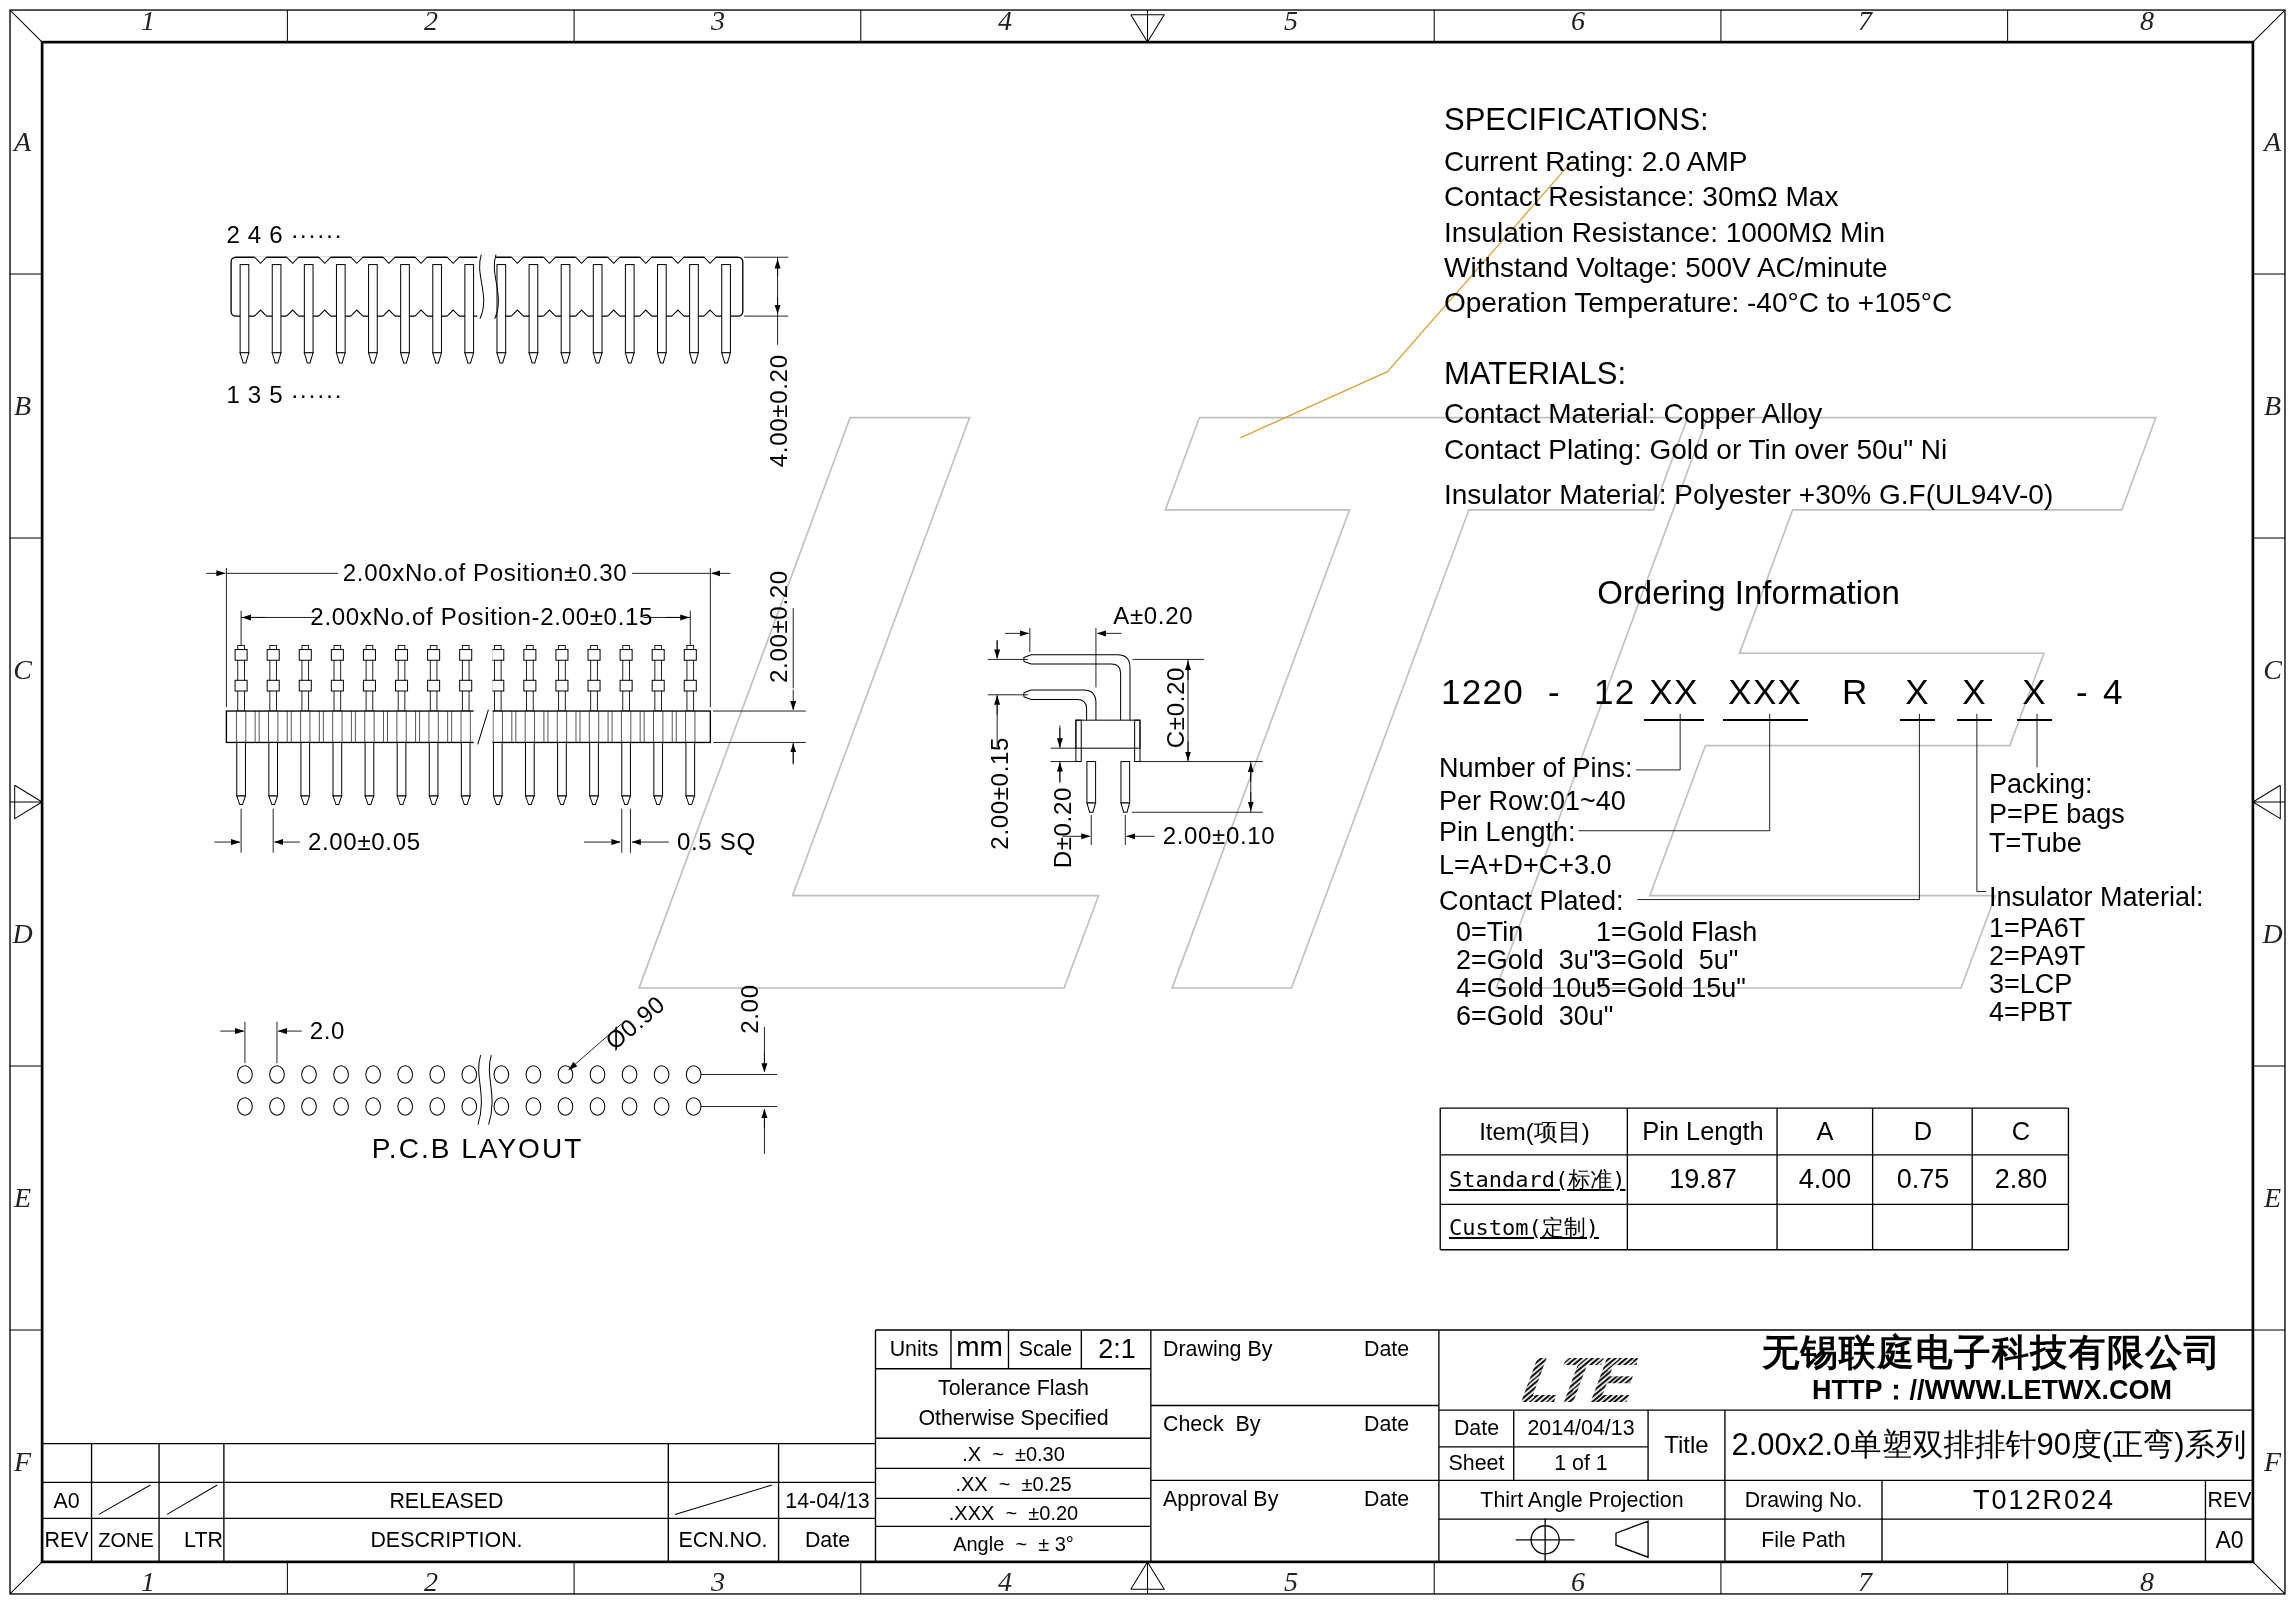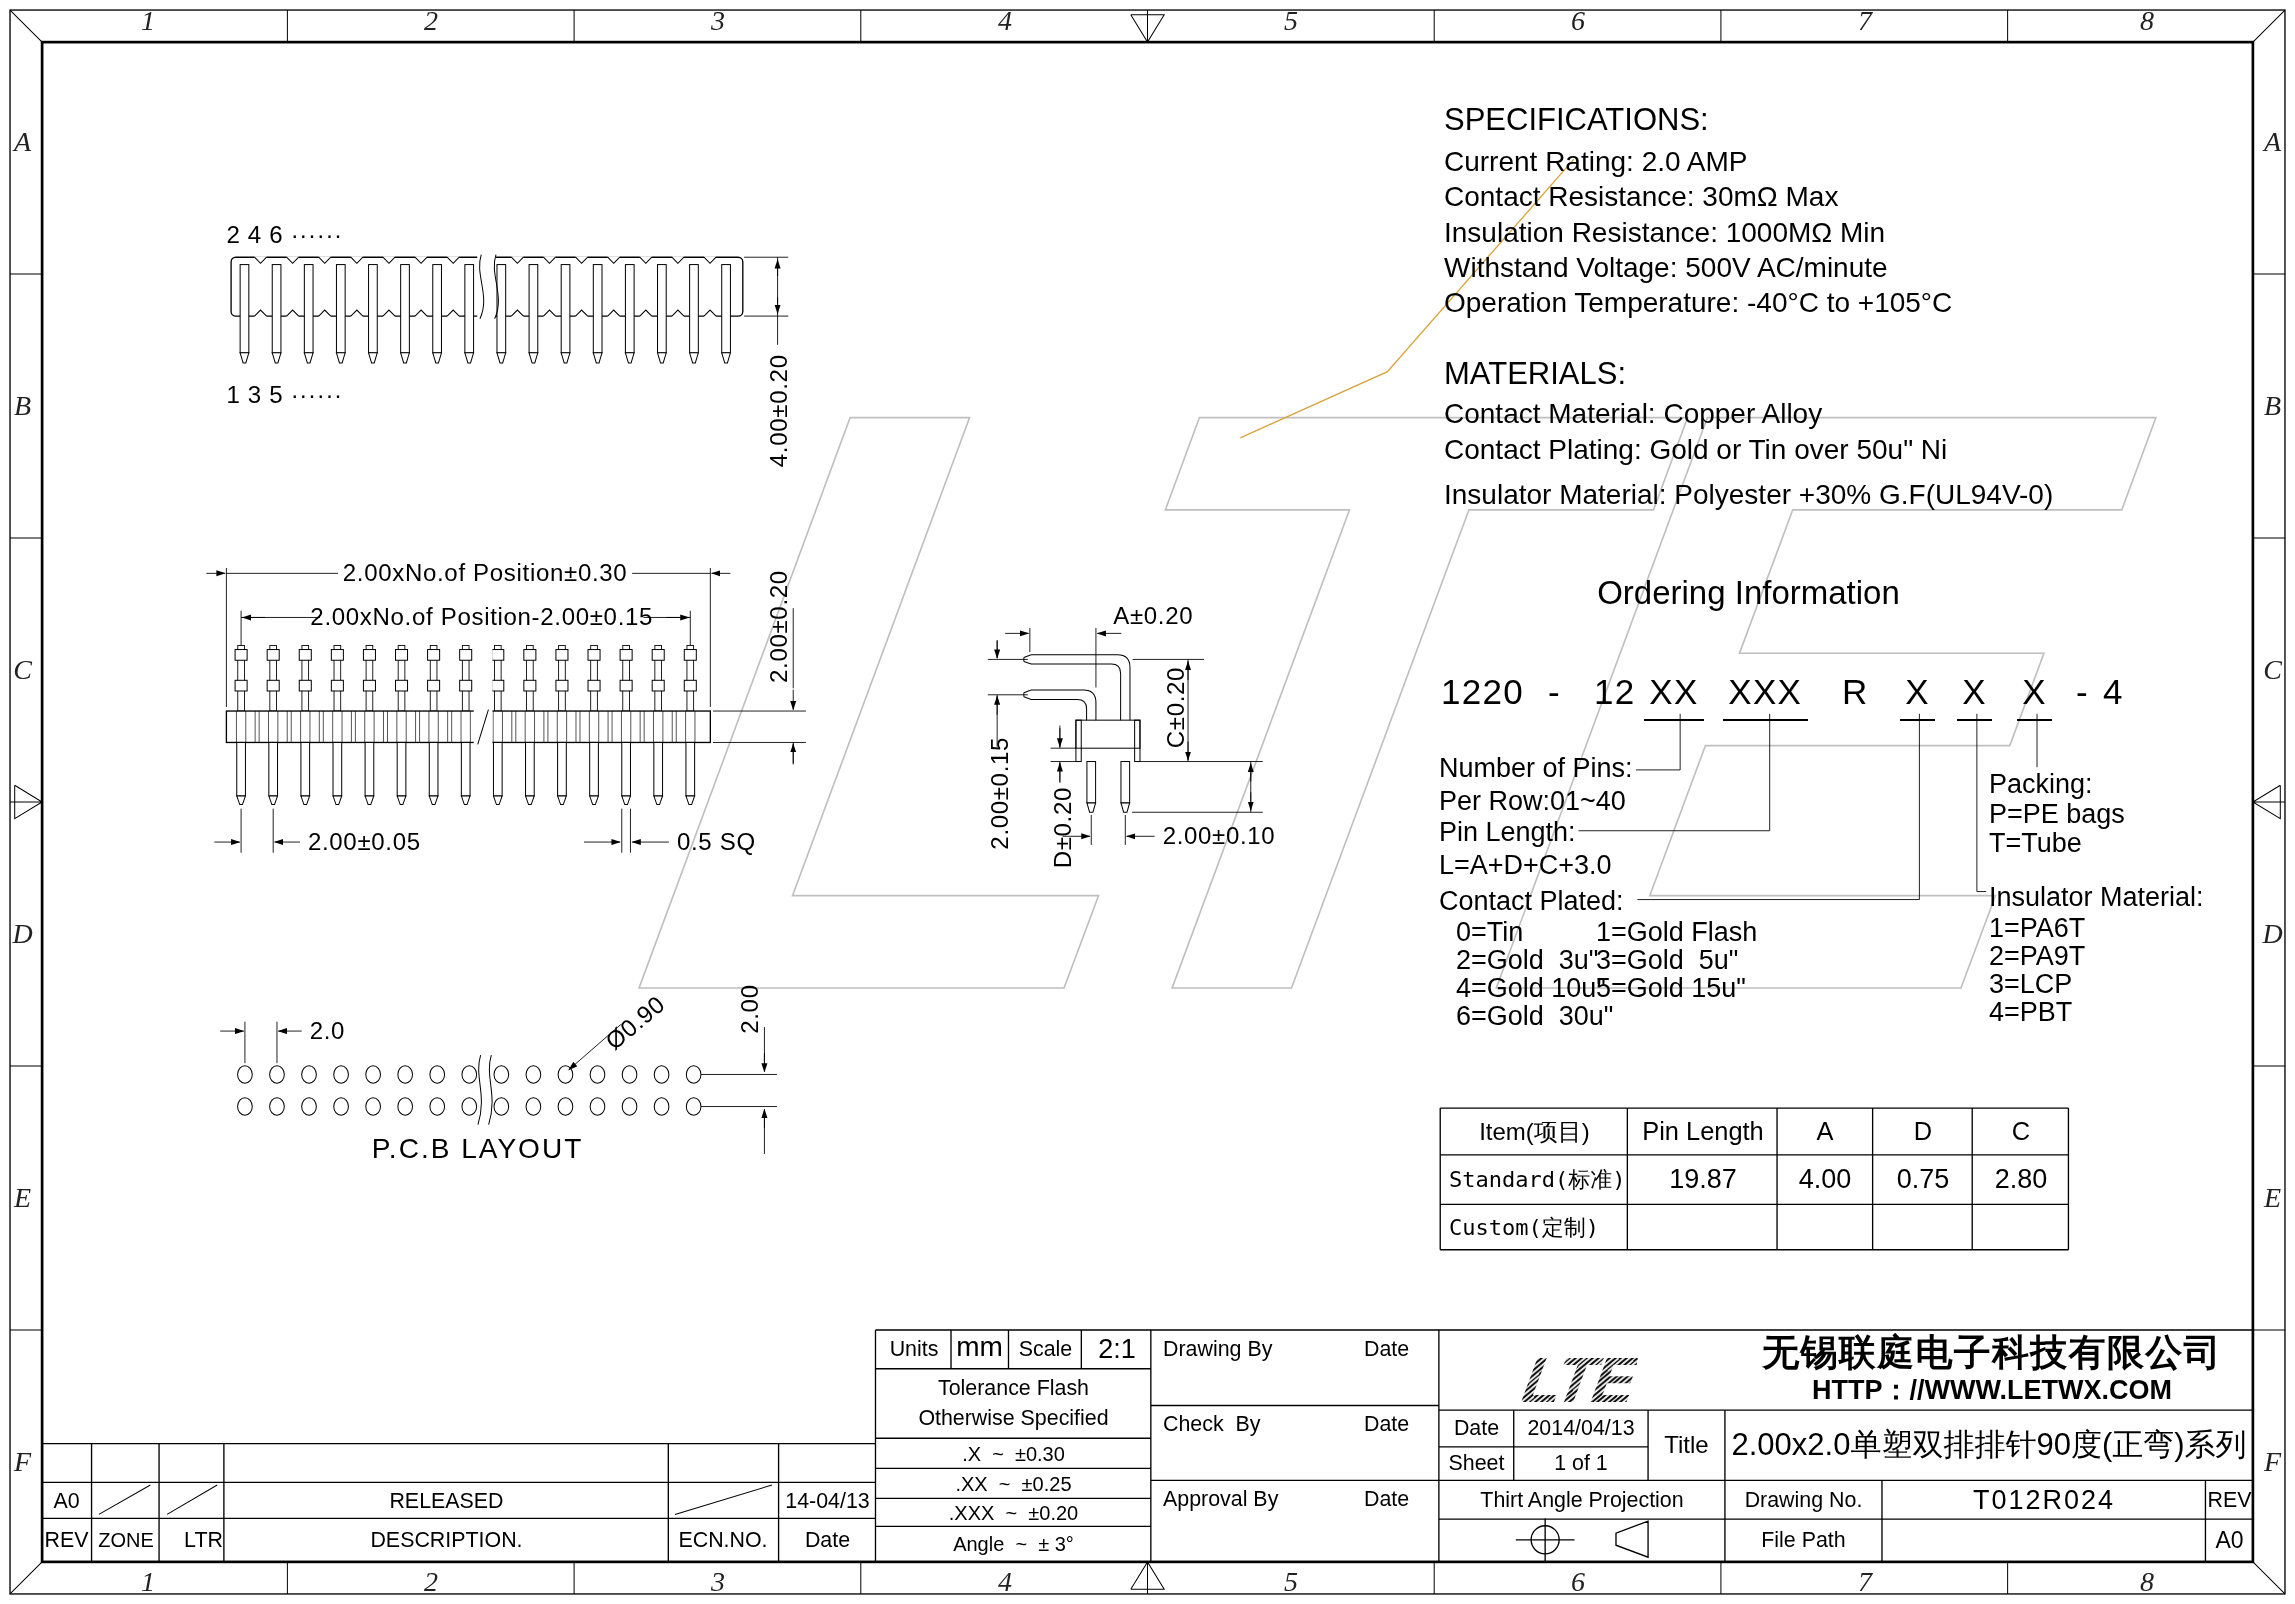--- a/index.html
+++ b/index.html
@@ -14,21 +14,21 @@
   .wm{position:absolute;left:675px;top:287px;z-index:0;pointer-events:none;
       font:italic 900 829px "Liberation Sans",sans-serif;line-height:1;
       letter-spacing:-47px;color:transparent;-webkit-text-stroke:1.7px #bfbfbf;
       transform:skewX(-10deg);}
   .logo-text{font:italic 900 64px "Liberation Sans",sans-serif;line-height:1;color:#222;
       transform:skewX(-10deg);letter-spacing:-2px;}
   @supports (-webkit-background-clip:text){
     .logo-text{background:repeating-linear-gradient(135deg,#0a0a0a 0 2px,#ececec 2px 4px);
       -webkit-background-clip:text;background-clip:text;color:transparent;}
   }
-  .mono{font-family:"DejaVu Sans Mono","Liberation Mono",monospace;}
+  .mono{font-family:"DejaVu Sans Mono","Liberation Mono",monospace;text-decoration:underline;}
   .seg{position:absolute;top:654px;font-size:35px;letter-spacing:1.3px;margin-top:18px;}
   .seg.u{border-bottom:2px solid #000;padding:0 5.3px 6.7px 5.3px;}
 </style>
 </head>
 <body>
 
 <div id="sheet">
 
   <div class="wm">LTE</div>
 

